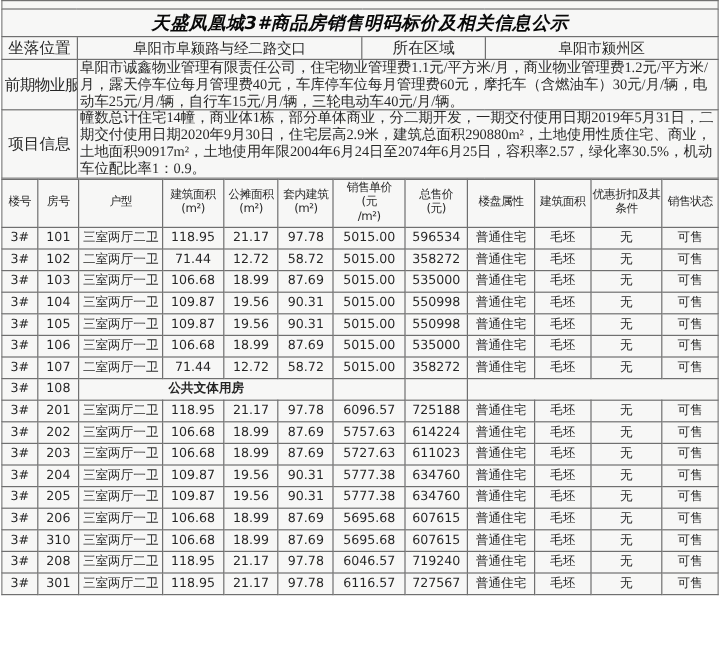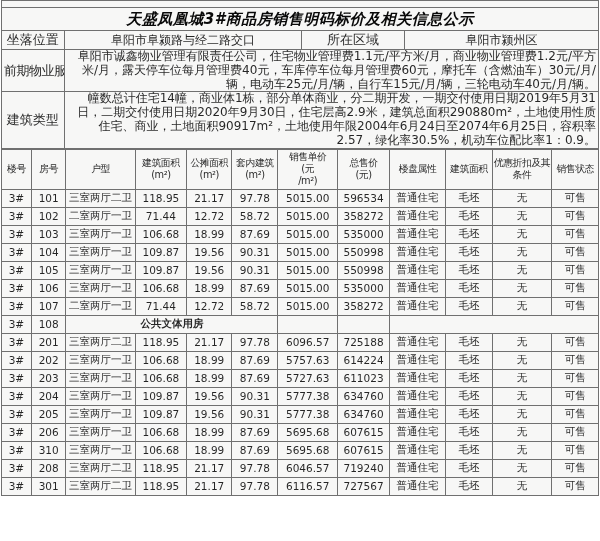--- a/index.html
+++ b/index.html
@@ -9,21 +9,21 @@
            filter:contrast(0.93) brightness(1.01); }
   .top-strip { height:7px; border:1px solid #6e6e6e; border-bottom:none; background:#fdfdfc; }
   table { width:100%; border-collapse:collapse; table-layout:fixed; background:#fdfdfc; }
   td,th { border:1px solid #6e6e6e; text-align:center; vertical-align:middle; overflow:hidden; }
 
   
   .head-table td { font-size:12px; height:18px; padding:0 2px; }
   .head-table .title-cell { font-weight:bold; font-size:15px; height:23px; letter-spacing:.5px; color:#000000;font-style:italic; }
   .head-table .lbl { font-size:13px; }
   .lbl-sm { font-size:10px; letter-spacing:-.5px; white-space:nowrap;margin-left:43px; }
-  .para { font-size:10.8px; line-height:13.8px; padding:2px 4px; text-align:right; }
+  .para { font-size:10.8px; line-height:13.8px; padding:2px 4px; text-align:left;font-family:Liberation Serif, serif; }
 
   
   .main-table th { font-weight:normal; font-size:9.8px; letter-spacing:-.4px;
                    line-height:12px; white-space:pre-line; word-break:break-all;
                    height:40px; padding:0 1px; }
   .main-table td { font-size:10.5px; height:18px; padding:0 1px; white-space:nowrap; }
   .main-table td.bold { font-weight:bold; }
 </style>
 </head>
 <body>
@@ -51,21 +51,21 @@
           <td class="lbl">所在区域</td>
           <td class="val">阜阳市颍州区</td>
         </tr>
       </tbody>
     <tbody>
         <tr>
       <td class="lbl lbl-sm">前期物业服务</td>
       <td colspan="3" class="para">阜阳市诚鑫物业管理有限责任公司，住宅物业管理费1.1元/平方米/月，商业物业管理费1.2元/平方米/月，露天停车位每月管理费40元，车库停车位每月管理费60元，摩托车（含燃油车）30元/月/辆，电动车25元/月/辆，自行车15元/月/辆，三轮电动车40元/月/辆。</td>
     </tr>
     <tr>
-      <td class="lbl">建筑类型</td>
+      <td class="lbl">项目信息</td>
       <td colspan="3" class="para">幢数总计住宅14幢，商业体1栋，部分单体商业，分二期开发，一期交付使用日期2019年5月31日，二期交付使用日期2020年9月30日，住宅层高2.9米，建筑总面积290880m²，土地使用性质住宅、商业，土地面积90917m²，土地使用年限2004年6月24日至2074年6月25日，容积率2.57，绿化率30.5%，机动车位配比率1：0.9。</td>
     </tr>
   </tbody>
     </table>
 
   <table class="main-table">
     <colgroup>
       <col style="width:5%">
         <col style="width:5.8%">
         <col style="width:11.6%">

